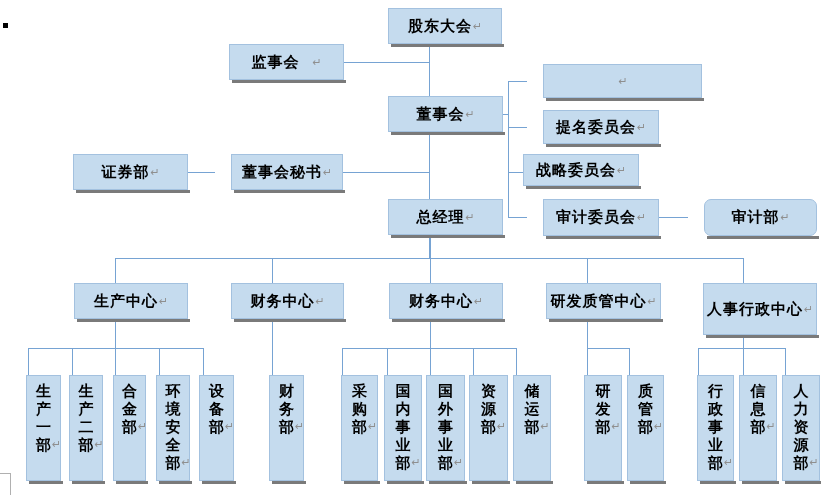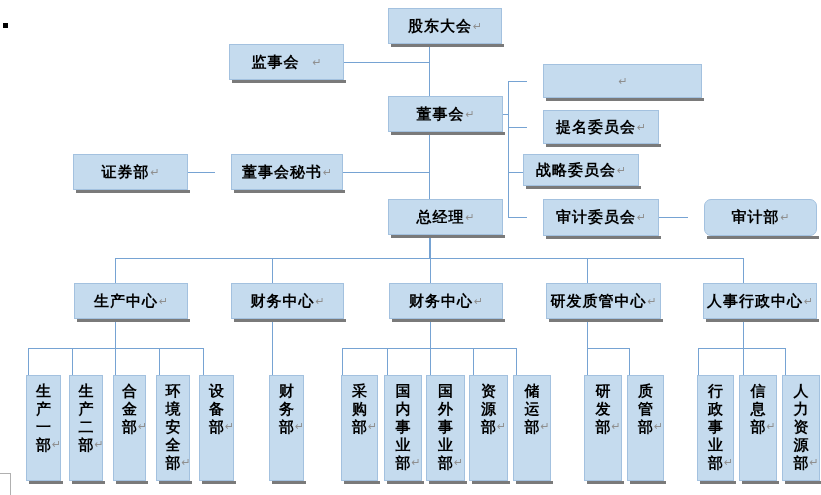--- a/index.html
+++ b/index.html
@@ -156,21 +156,21 @@
       <span class="pmark">↵</span>
     </div>
     <div class="node hnode" style="left: 373px; top: 283px; width: 114px; height: 36px;">
       <span class="hlabel">财务中心</span>
       <span class="pmark">↵</span>
     </div>
     <div class="node hnode" style="left: 530px; top: 283px; width: 115px; height: 36px;">
       <span class="hlabel">研发质管中心</span>
       <span class="pmark">↵</span>
     </div>
-    <div class="node hnode" style="left: 687px; top: 283px; width: 114px; height: 36px;">
+    <div class="node hnode" style="left: 687px; top: 283px; width: 114px; height: 52px;">
       <span class="hlabel">人事行政中心</span>
       <span class="pmark">↵</span>
     </div>
     <div class="node vnode" style="left: 10px; top: 375px; width: 35px; height: 106px;">
       <div class="vchar">生</div>
       <div class="vchar">产</div>
       <div class="vchar">一</div>
       <div class="vchar">部<span class="pmark">↵</span></div>
     </div>
     <div class="node vnode" style="left: 53px; top: 375px; width: 34px; height: 106px;">

